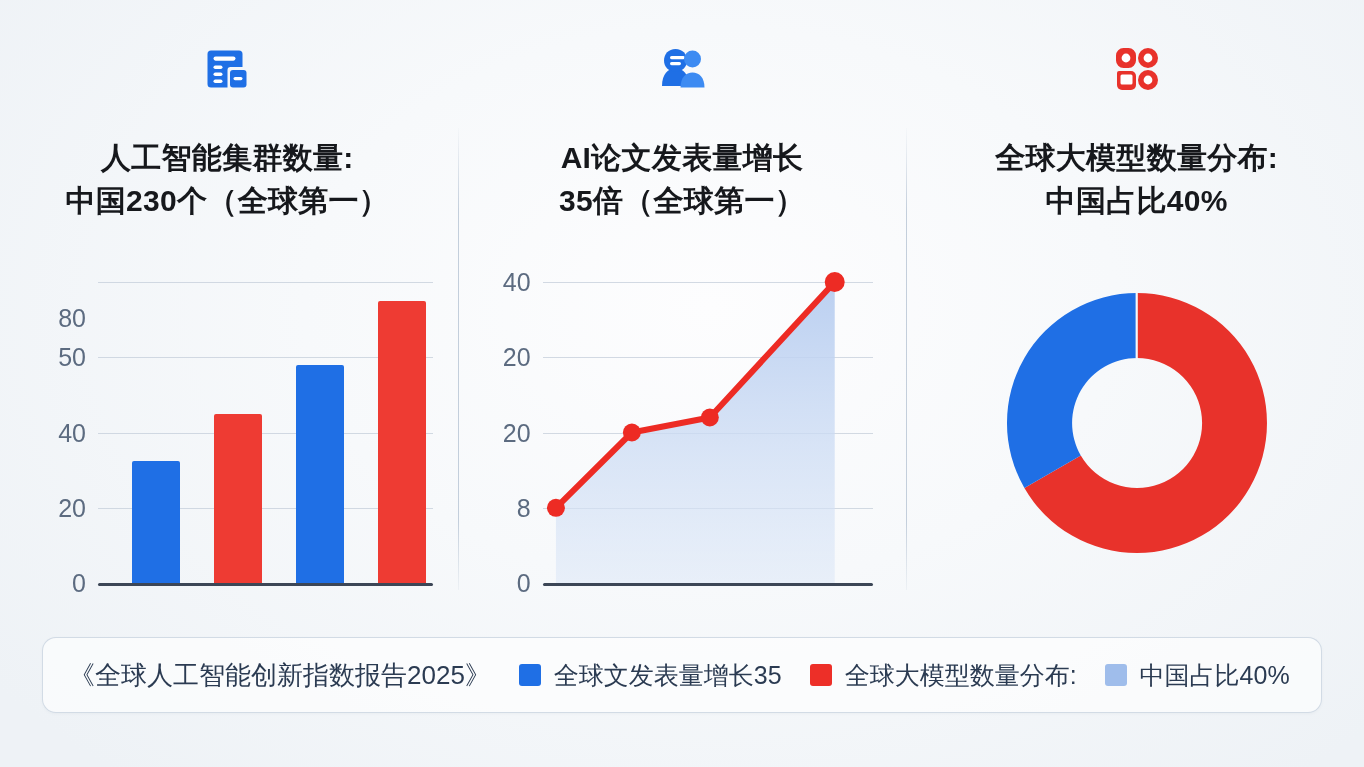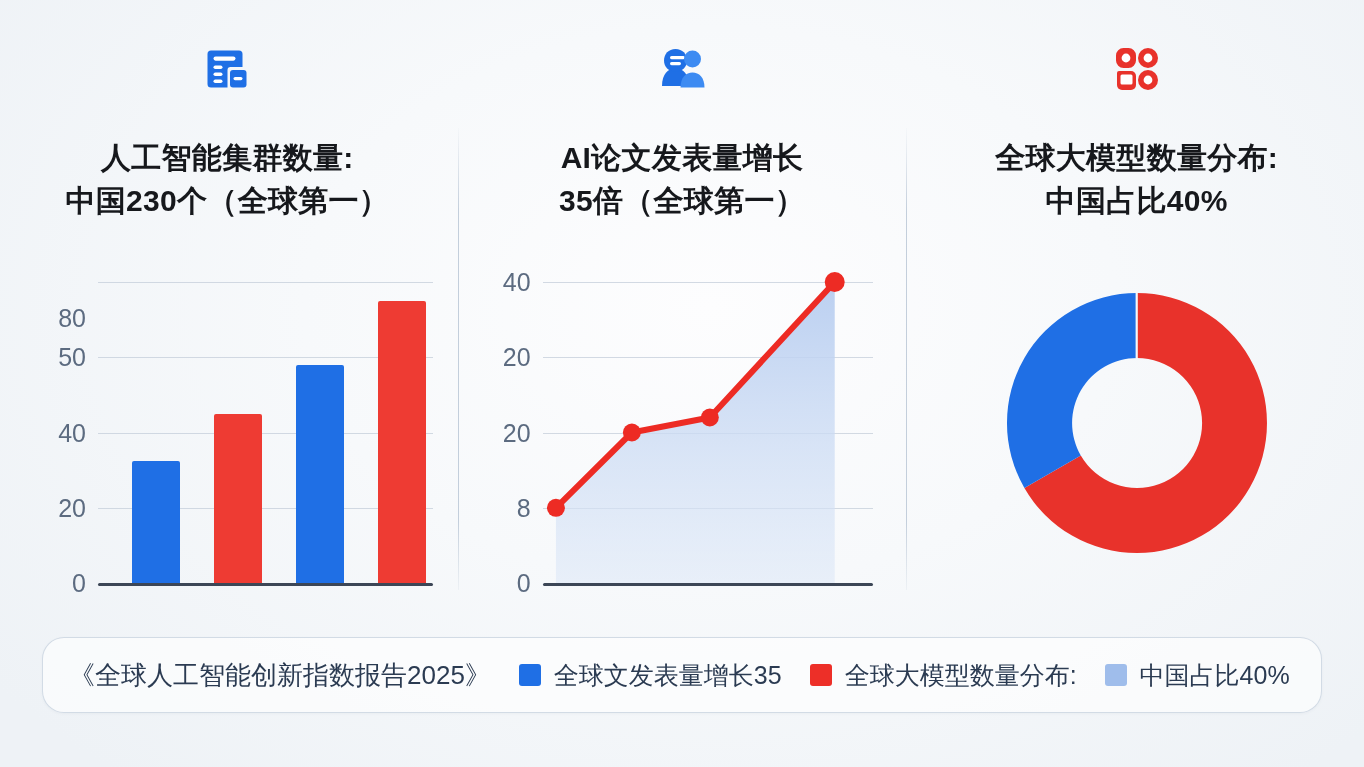--- a/index.html
+++ b/index.html
@@ -113,21 +113,21 @@
   
   .legend-bar {
     position: absolute;
     left: 42px;
     top: 637px;
     width: 1280px;
     height: 76px;
     box-sizing: border-box;
     background: rgba(255,255,255,0.62);
     border: 1px solid rgba(205,215,226,0.9);
-    border-radius: 22px;
+    border-radius: 14px;
     display: flex;
     flex-direction: row;
     align-items: center;
     padding: 0 26px;
     gap: 28px;
     box-shadow: 0 1px 3px rgba(70,90,120,0.05);
   }
   .legend-source {
     font-size: 26px;
     color: #2b3b52;

